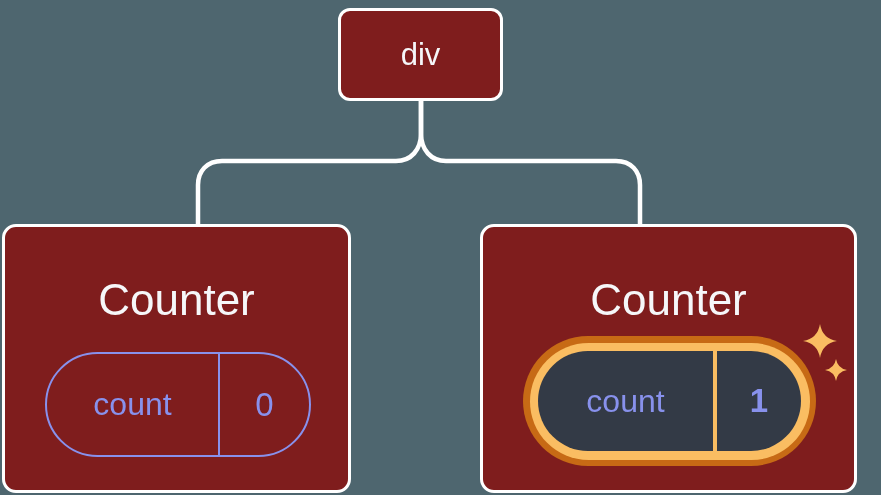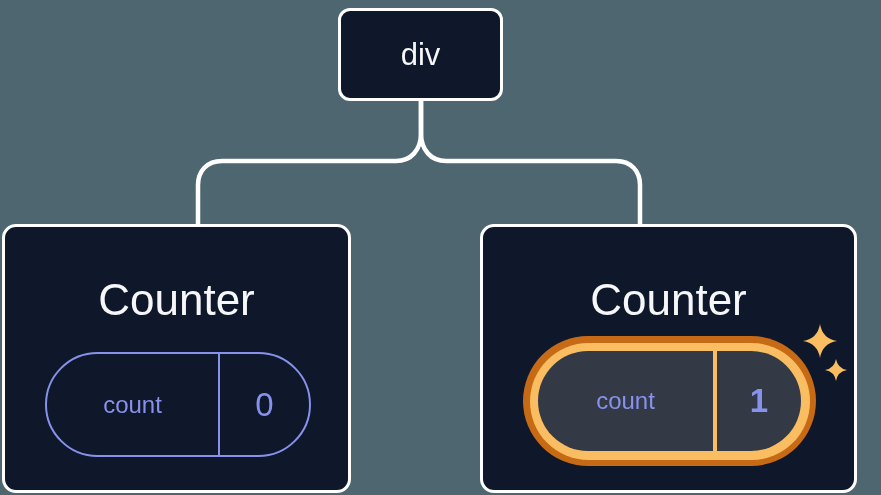--- a/index.html
+++ b/index.html
@@ -5,21 +5,21 @@
   html,body{margin:0;padding:0;}
   body{
     width:881px;height:495px;position:relative;overflow:hidden;
     background:#4E666F;
     font-family:"Liberation Sans", sans-serif;
   }
   .stage{position:absolute;inset:0;}
   svg.connector{position:absolute;left:0;top:0;z-index:0;pointer-events:none;}
   .node{
     position:absolute;box-sizing:border-box;z-index:1;
-    background:#0f172a;border:3px solid #FFFFFF;border-radius:14px;
+    background:#7f1d1d;border:3px solid #FFFFFF;border-radius:14px;
   }
   .root-node{
     left:338px;top:8px;width:165px;height:93px;border-radius:12px;
     display:flex;align-items:center;justify-content:center;
   }
   .root-label{color:#F6F7F9;font-size:31px;}
   .card-left{left:2px;top:224px;width:349px;height:269px;}
   .card-right{left:480px;top:224px;width:377px;height:269px;}
   .card-title{
     position:absolute;top:52px;left:0;width:100%;text-align:center;
@@ -48,21 +48,21 @@
     position:absolute;inset:8.5px;background:#333A46;border-radius:50px;
     display:flex;align-items:stretch;overflow:hidden;
   }
   .pill-inner .seg-key{
     width:175px;display:flex;align-items:center;justify-content:center;
     border-right:4.5px solid #FABD62;
   }
   .pill-inner .seg-val{
     flex:1;display:flex;align-items:center;justify-content:center;
   }
-  .state-key{color:#8891EC;font-size:24px;}
+  .state-key{color:#8891EC;font-size:32px;}
   .state-val{color:#8891EC;font-size:33px;}
   .state-val.bold{font-weight:bold;}
   .sparkles{position:absolute;left:315px;top:86px;width:70px;height:75px;}
 </style>
 </head>
 <body>
 
 <div class="stage">
 
   <svg class="connector" width="881" height="495" viewBox="0 0 881 495">

